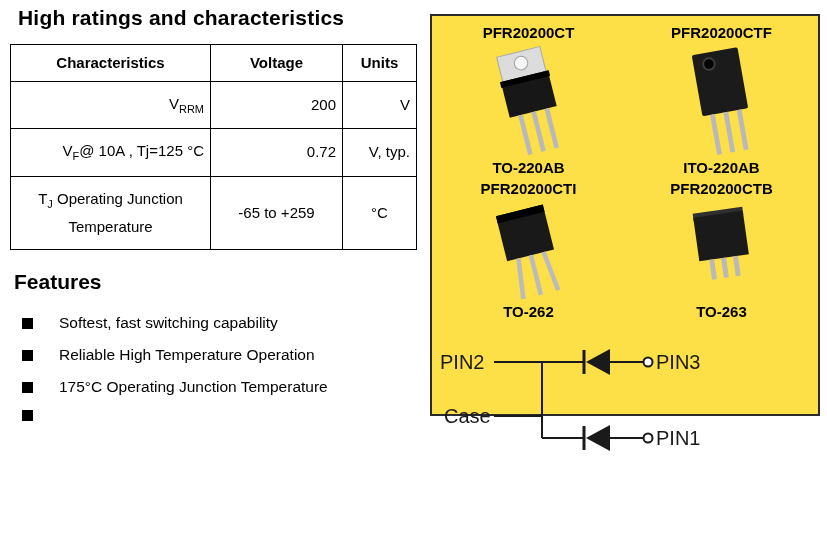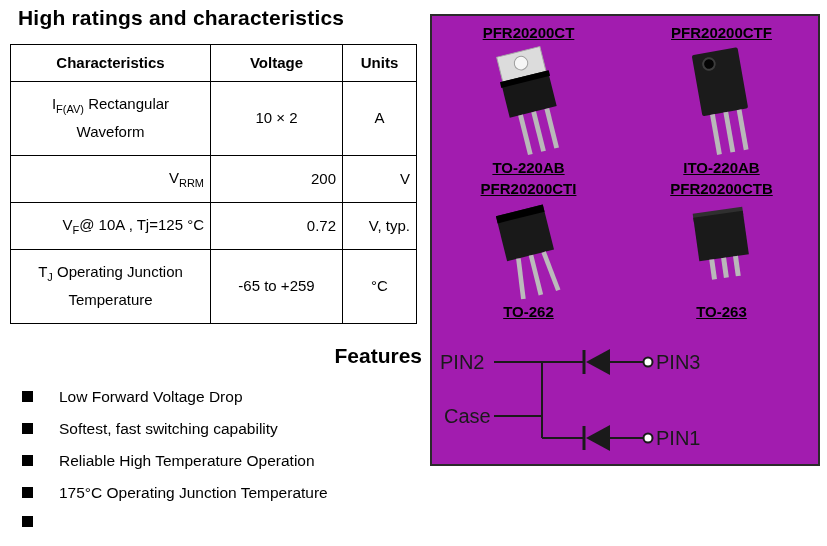--- a/index.html
+++ b/index.html
@@ -20,28 +20,28 @@
     vertical-align:middle;
     font-size:15px;
     padding:9px 6px;
     line-height:1.75;
   }
   .ratings th { font-weight:bold; height:34px; line-height:1.2; }
   tr.row-tall td { height:62px; }
   tr.row-short td { height:29px;text-align:right; }
   sub { font-size:11px; }
   .features-section { margin-top:20px; }
-  .features-title { font-size:21px; font-weight:bold; margin:0 0 20px 4px;text-align:right; }
+  .features-title { font-size:21px; font-weight:bold; margin:0 0 20px 4px; }
   .feature { display:flex; align-items:center; margin:0 0 14px 12px; font-size:15.5px; }
   .bullet { width:11px; height:11px; background:#000; margin-right:26px; flex:none; }
 
   .panel {
     position:absolute; left:430px; top:14px;
-    width:390px; height:452px;
-    border:2px solid #2b2b2b; background:#a21caf;text-decoration:underline;
+    width:390px; height:402px;
+    border:2px solid #2b2b2b; background:#fde047;
   }
   .pkg-row { display:grid; grid-template-columns:1fr 1fr; justify-items:center; align-items:center; }
   .part-label, .pkg-label { font-weight:bold; font-size:15px; }
   .part-row { margin-top:8px; }
   .img-cell { height:118px; display:flex; align-items:center; justify-content:center; }
   .img-cell2 { height:106px; display:flex; align-items:center; justify-content:center; }
   .circuit-wrap { display:flex; margin-top:10px; }
   svg text { font-family:"Liberation Sans", sans-serif; font-size:20px; fill:#1a1a1a; }
 </style>
 </head>
@@ -57,49 +57,40 @@
         <col style="width:74px">
       </colgroup>
     <thead>
       <tr>
         <th>Characteristics</th>
         <th>Voltage</th>
         <th>Units</th>
       </tr>
     </thead>
     <tbody>
-      <tr class="row-tall">
-        <td><span>I</span><sub>F(AV)</sub><span> Rectangular Waveform</span></td>
-        <td>10 × 2</td>
-        <td>A</td>
-      </tr>
       <tr class="row-short">
         <td><span>V</span><sub>RRM</sub><span></span></td>
         <td>200</td>
         <td>V</td>
       </tr>
       <tr class="row-short">
         <td><span>V</span><sub>F</sub><span>@ 10A , Tj=125 °C</span></td>
         <td>0.72</td>
         <td>V, typ.</td>
       </tr>
       <tr class="row-tall">
         <td><span>T</span><sub>J</sub><span> Operating Junction Temperature</span></td>
         <td>-65 to +259</td>
         <td>°C</td>
       </tr>
     </tbody>
   </table>
 
   <div class="features-section">
     <div class="features-title">Features</div>
-    <div class="feature">
-      <span class="bullet"></span>
-      <span>Low Forward Voltage Drop</span>
-    </div>
     <div class="feature">
       <span class="bullet"></span>
       <span>Softest, fast switching capability</span>
     </div>
     <div class="feature">
       <span class="bullet"></span>
       <span>Reliable High Temperature Operation</span>
     </div>
     <div class="feature">
       <span class="bullet"></span>

